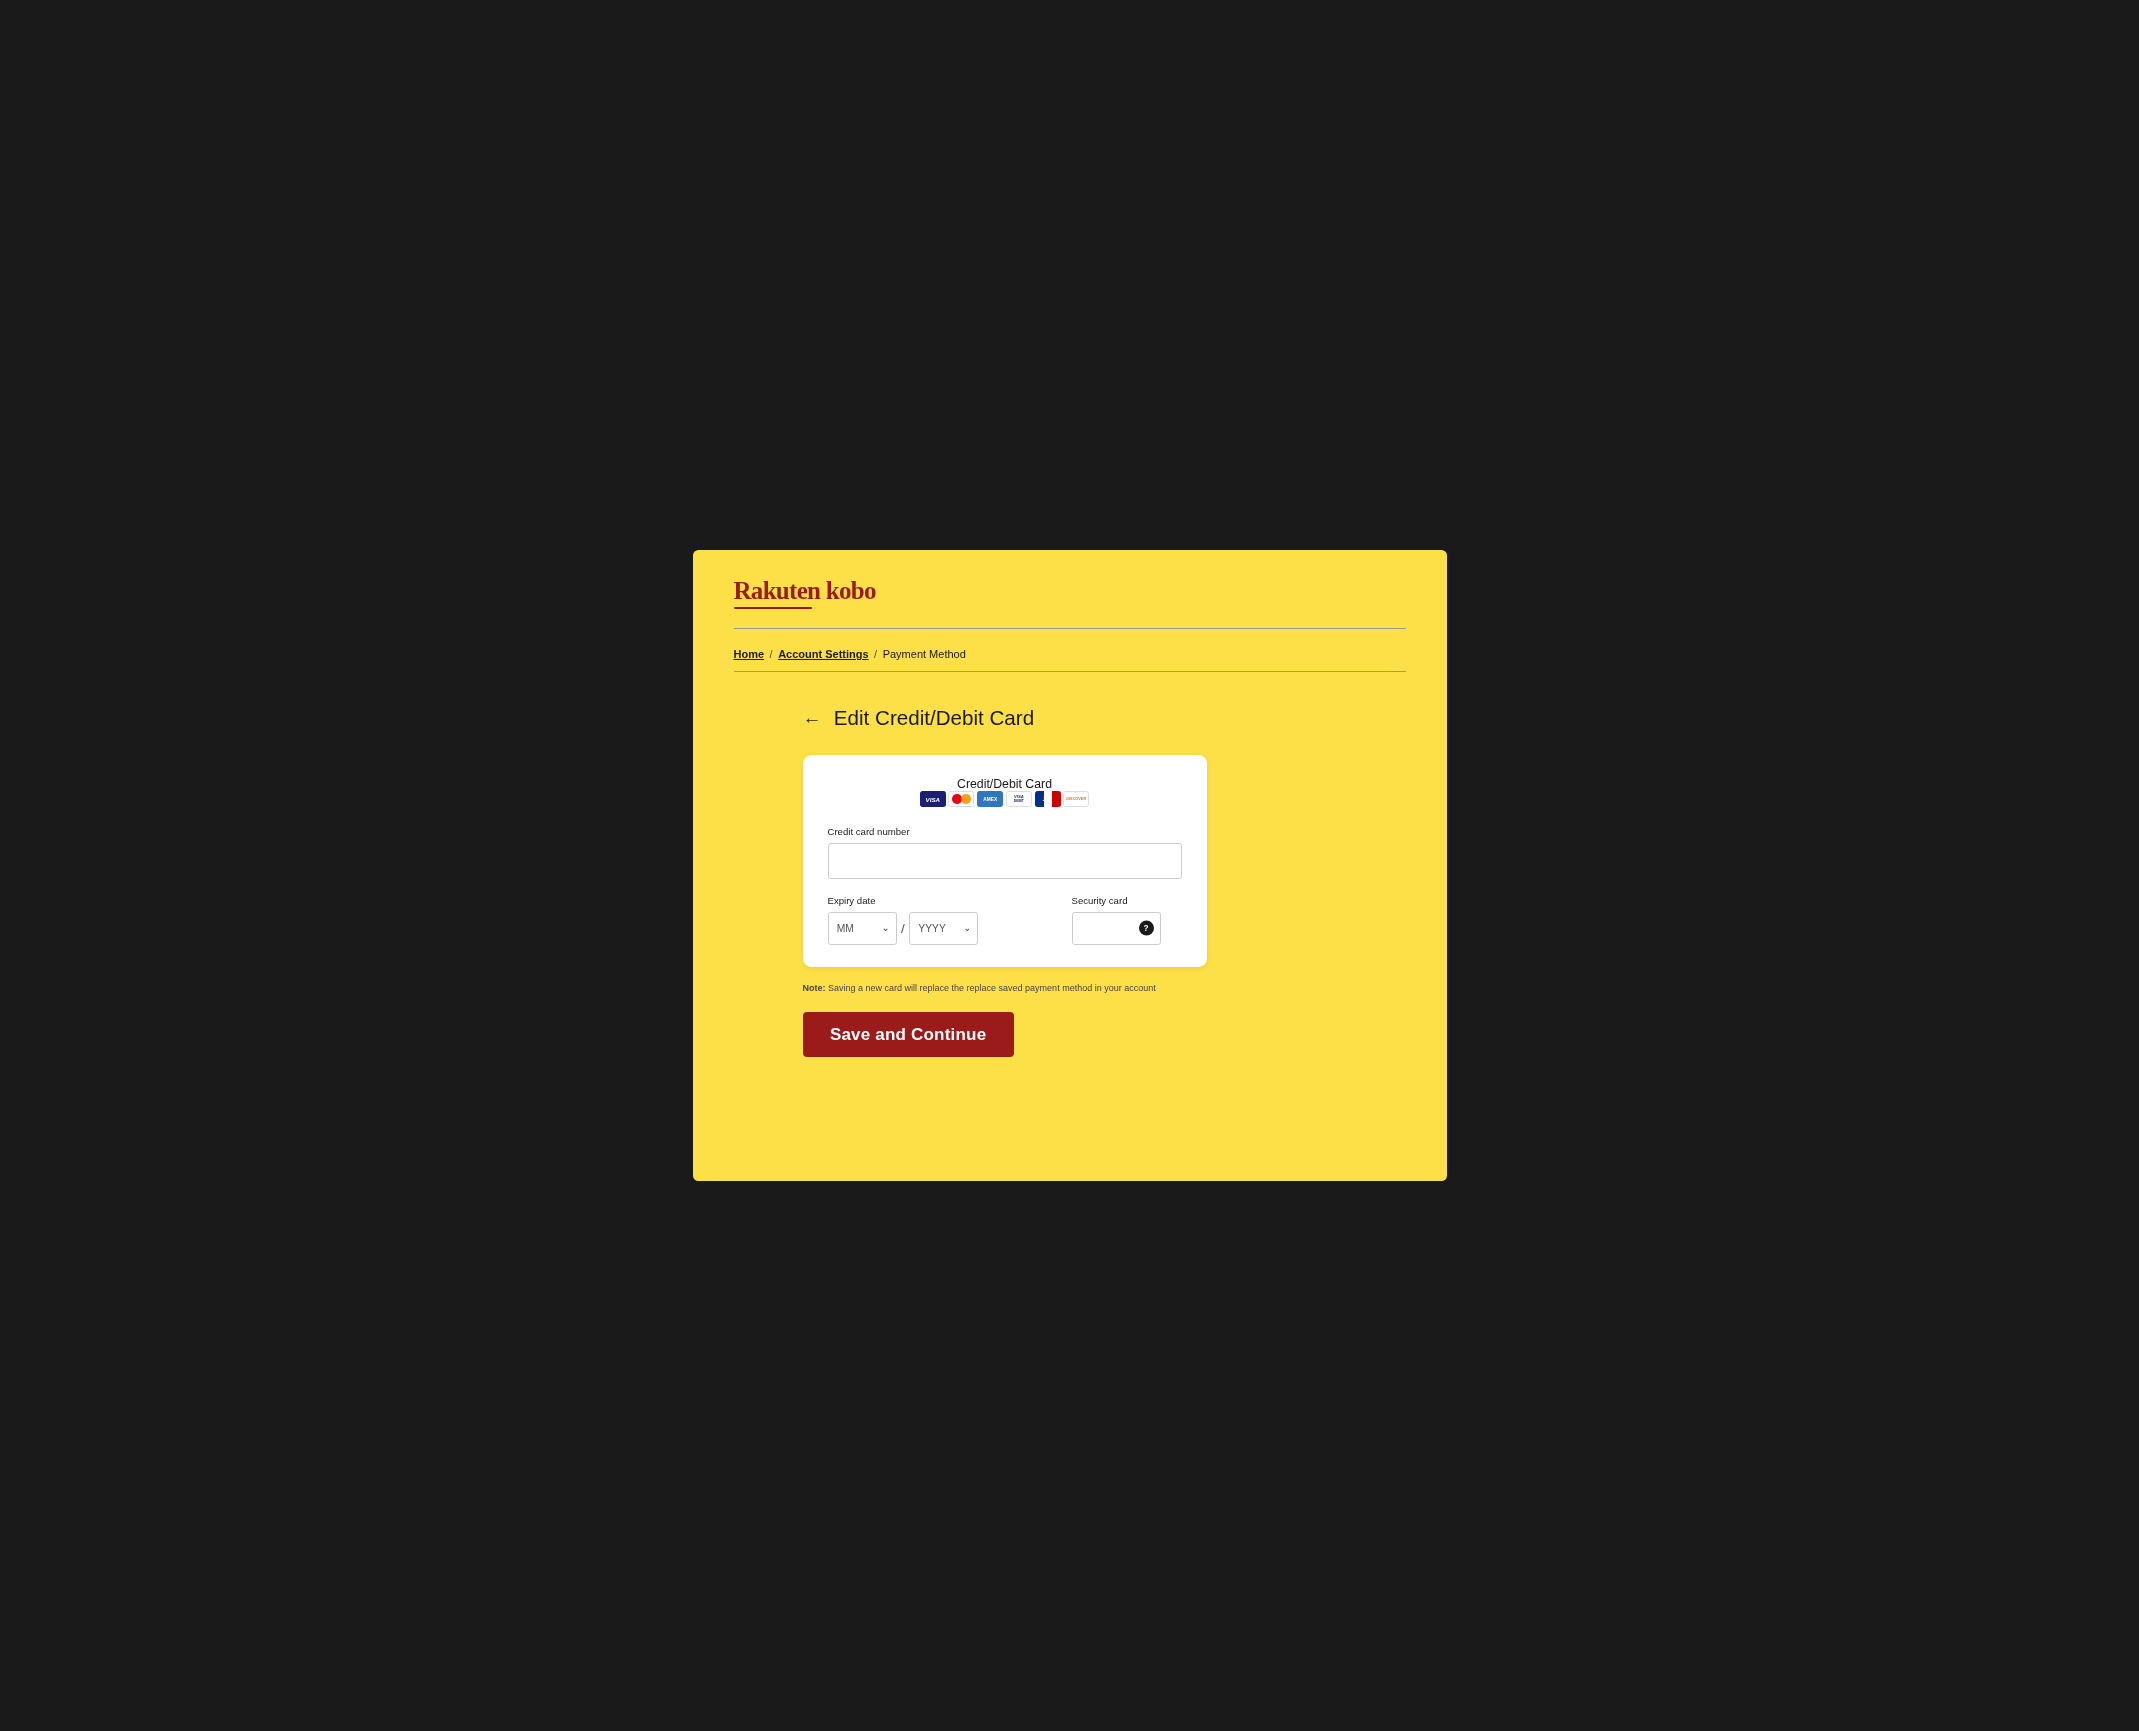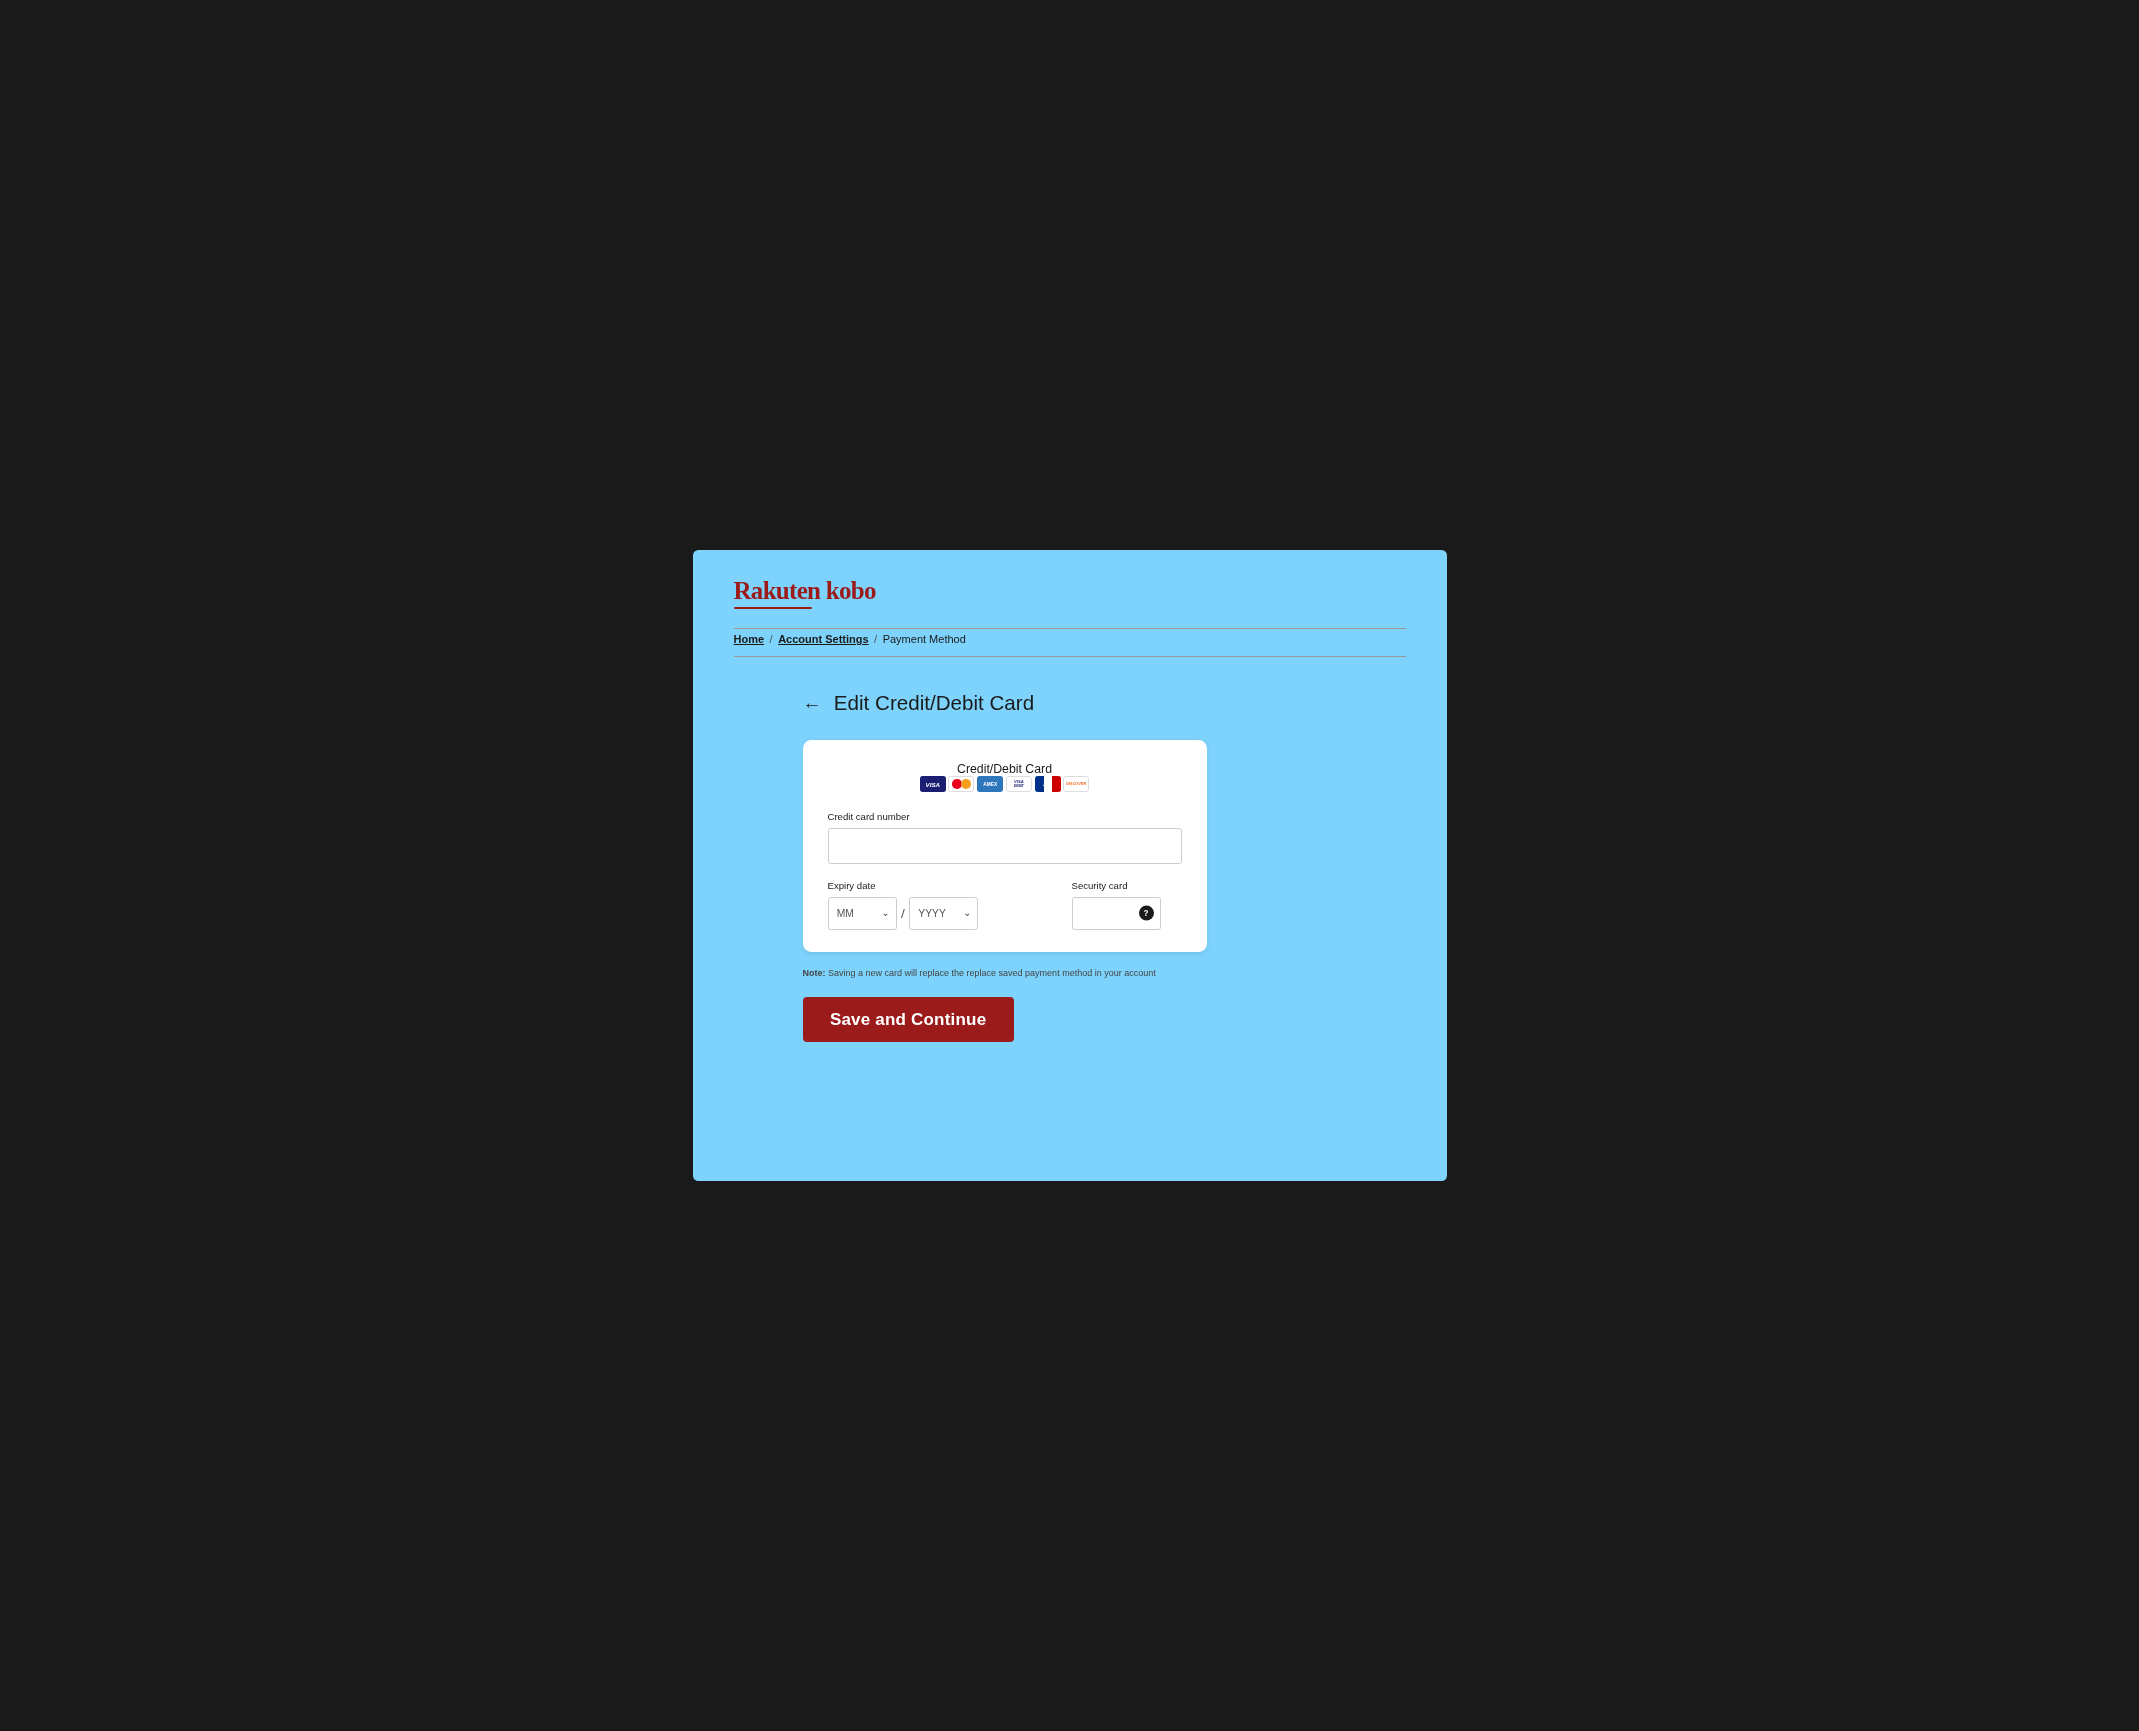--- a/index.html
+++ b/index.html
@@ -11,21 +11,21 @@
     body {
       background: #1a1a1a;
       display: flex;
       justify-content: center;
       align-items: center;
       min-height: 100vh;
       font-family: -apple-system, BlinkMacSystemFont, 'Segoe UI', Arial, sans-serif;
     }
 
     .browser-frame {
-      background: #7dd3fc;
+      background: #fde047;
       width: 754px;
       min-height: 631px;
       border-radius: 5.5px;
       overflow: hidden;
       position: relative;
     }
 
     .page-content {
       padding: 27.4px 41px;
     }
@@ -48,21 +48,21 @@
       display: block;
       height: 2.1px;
       background: #9b1a1a;
       width: 55%;
       margin-top: 1.4px;
       border-radius: 1.4px;
     }
 
     .breadcrumb-bar {
       border-top: 0.7px solid #999;
-      padding-top: 4px;
+      padding-top: 19px;
       margin-bottom: 0;
     }
 
     .breadcrumb {
       display: flex;
       align-items: center;
       gap: 5.5px;
       font-size: 11px;
       color: #1a1a1a;
       padding-bottom: 11px;

